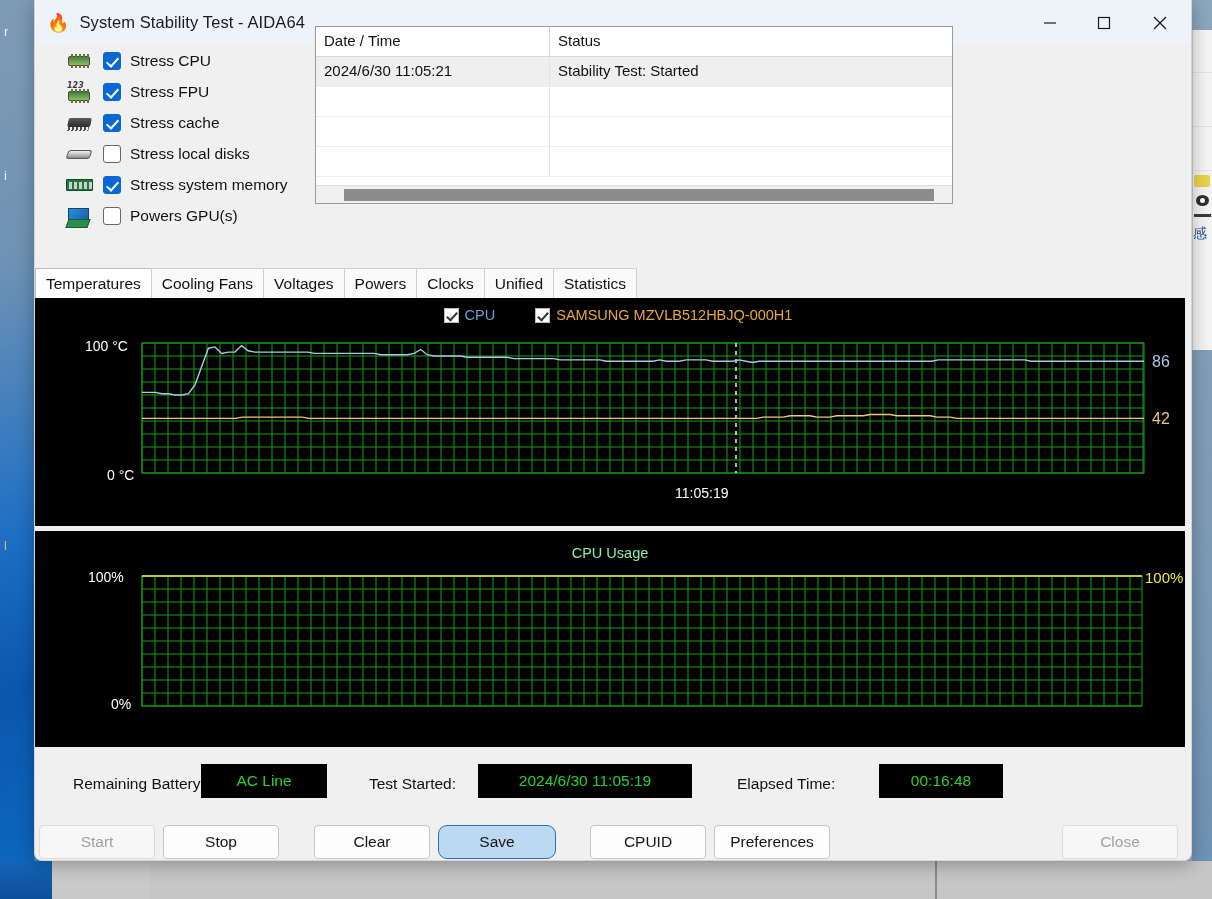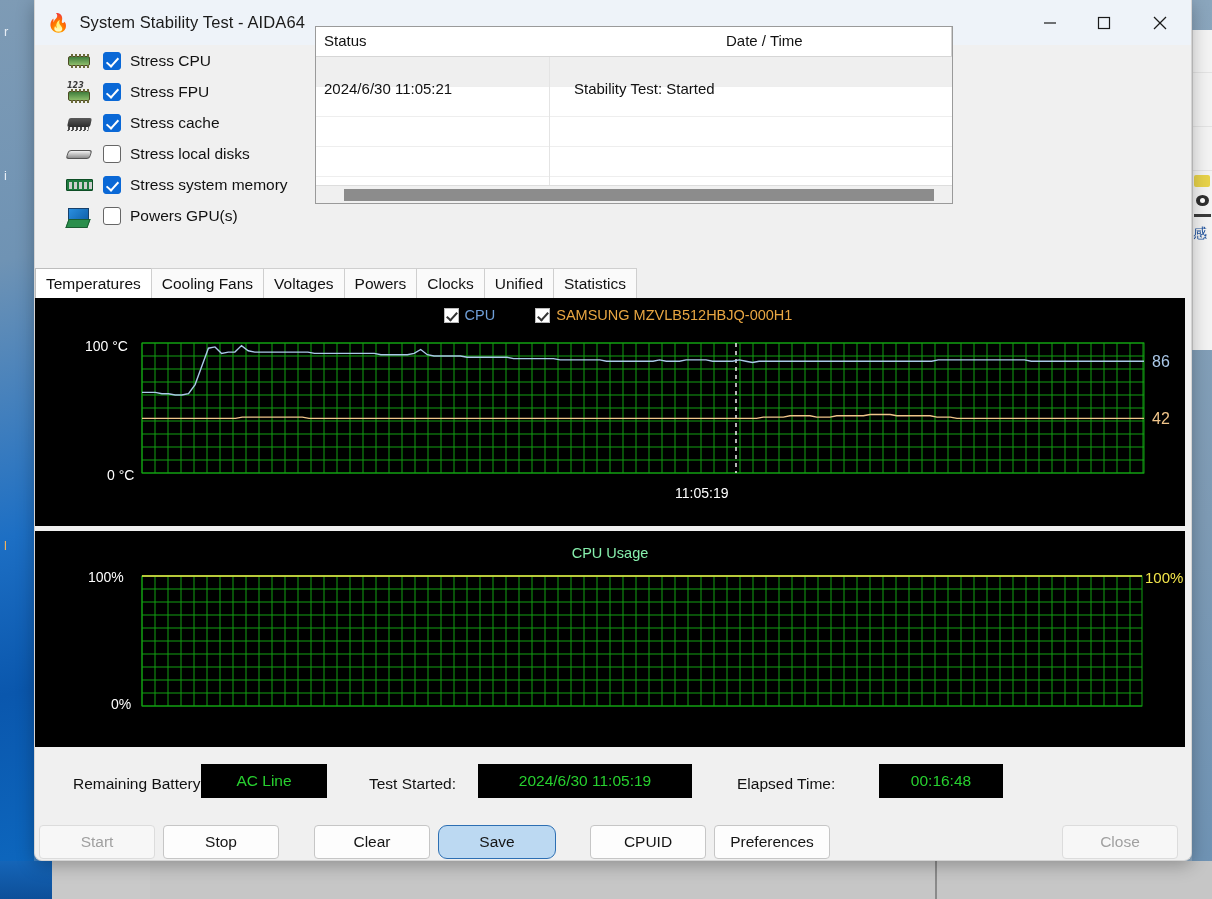--- a/index.html
+++ b/index.html
@@ -102,23 +102,23 @@
   #log-panel {
     position:absolute; left:280px; top:26px; width:638px; height:178px;
     background:#fff; border:1px solid #9a9a9a;
   }
   #log-header { display:flex; height:30px; border-bottom:1px solid #d6d6d6; background:#fff; }
   #log-header .th { font-size:15px; color:#111; padding:5px 8px; }
   #log-header .th.c1 { width:234px; border-right:1px solid #d0d0d0; }
   #log-header .th.c2 { flex:1; }
   .log-row { display:flex; height:30px; border-bottom:1px solid #eeeeee; }
   .log-row.sel { background:#efefef; }
-  .log-row .td { font-size:15px; color:#111; padding:23px 8px; }
+  .log-row .td { font-size:15px; color:#111; padding:5px 8px; }
   .log-row .td.c1 { width:234px; border-right:1px solid #e4e4e4; }
-  .log-row .td.c2 { flex:1;margin-left:16px; }
+  .log-row .td.c2 { flex:1; }
   #log-scroll { position:absolute; left:0; bottom:0; width:636px; height:18px; background:#f0f0f0; border-top:1px solid #ddd; }
   #log-scroll-thumb { position:absolute; left:28px; top:3px; width:590px; height:12px; background:#8c8c8c; }
 
   
   #tabs { position:absolute; left:0; top:267px; height:32px; display:flex; align-items:flex-end; padding-left:0px;}
   .tab {
     font-size:15.5px; color:#111; padding:5px 10px 6px 10px; height:31px;
     background:#fafafa; border:1px solid #cfcfcf; border-bottom:none; margin-right:-1px;
     display:flex; align-items:center;
   }
@@ -248,22 +248,22 @@
       <span class="opt-icon">
           <i class="ic-gpu"></i>
         </span>
       <span class="cb"></span>
       <span class="opt-label">Powers GPU(s)</span>
     </div>
   </div>
 
   <div id="log-panel">
     <div id="log-header">
+      <div class="th c1">Date / Time</div>
       <div class="th c2">Status</div>
-      <div class="th c1">Date / Time</div>
     </div>
     <div class="log-row sel">
       <div class="td c1">2024/6/30 11:05:21</div>
       <div class="td c2">Stability Test: Started</div>
     </div>
     <div class="log-row">
       <div class="td c1"></div>
       <div class="td c2"></div>
     </div>
     <div class="log-row">

